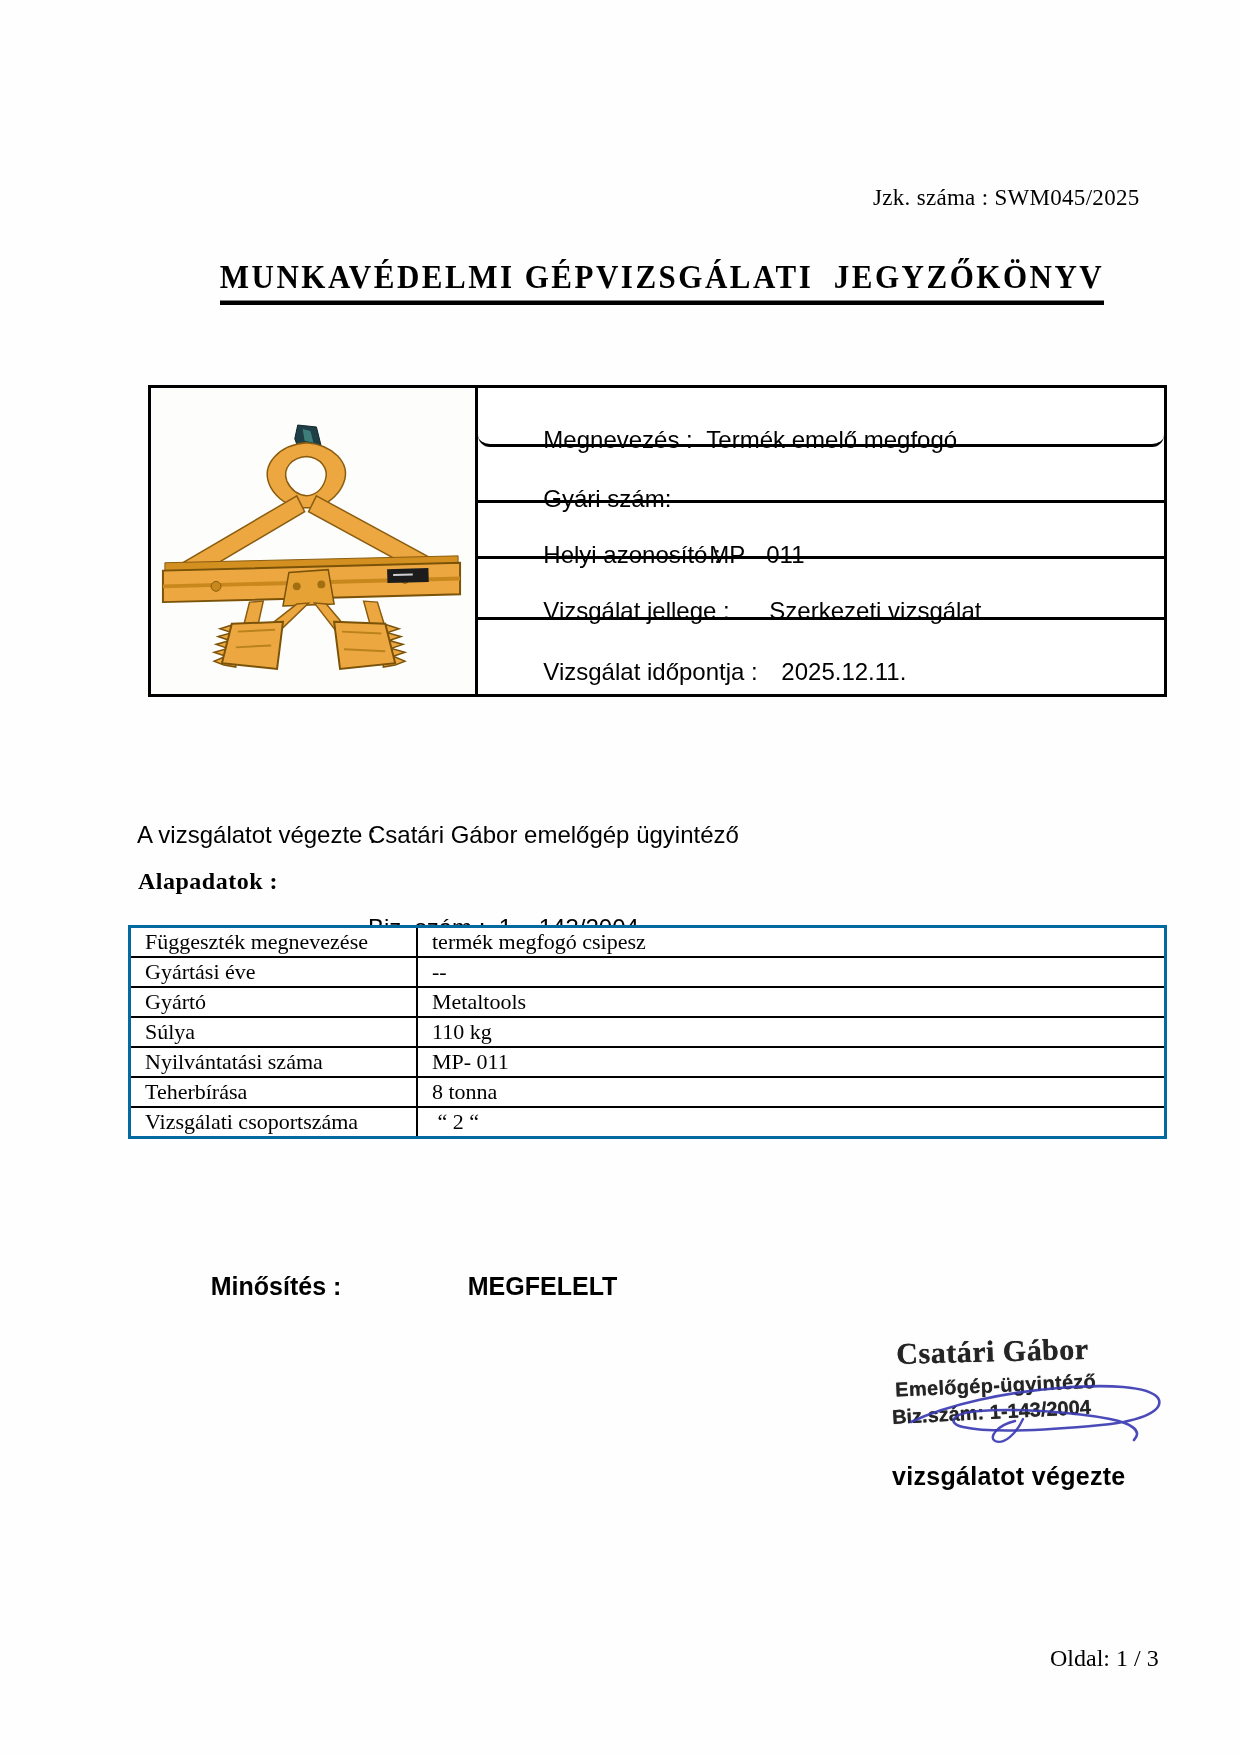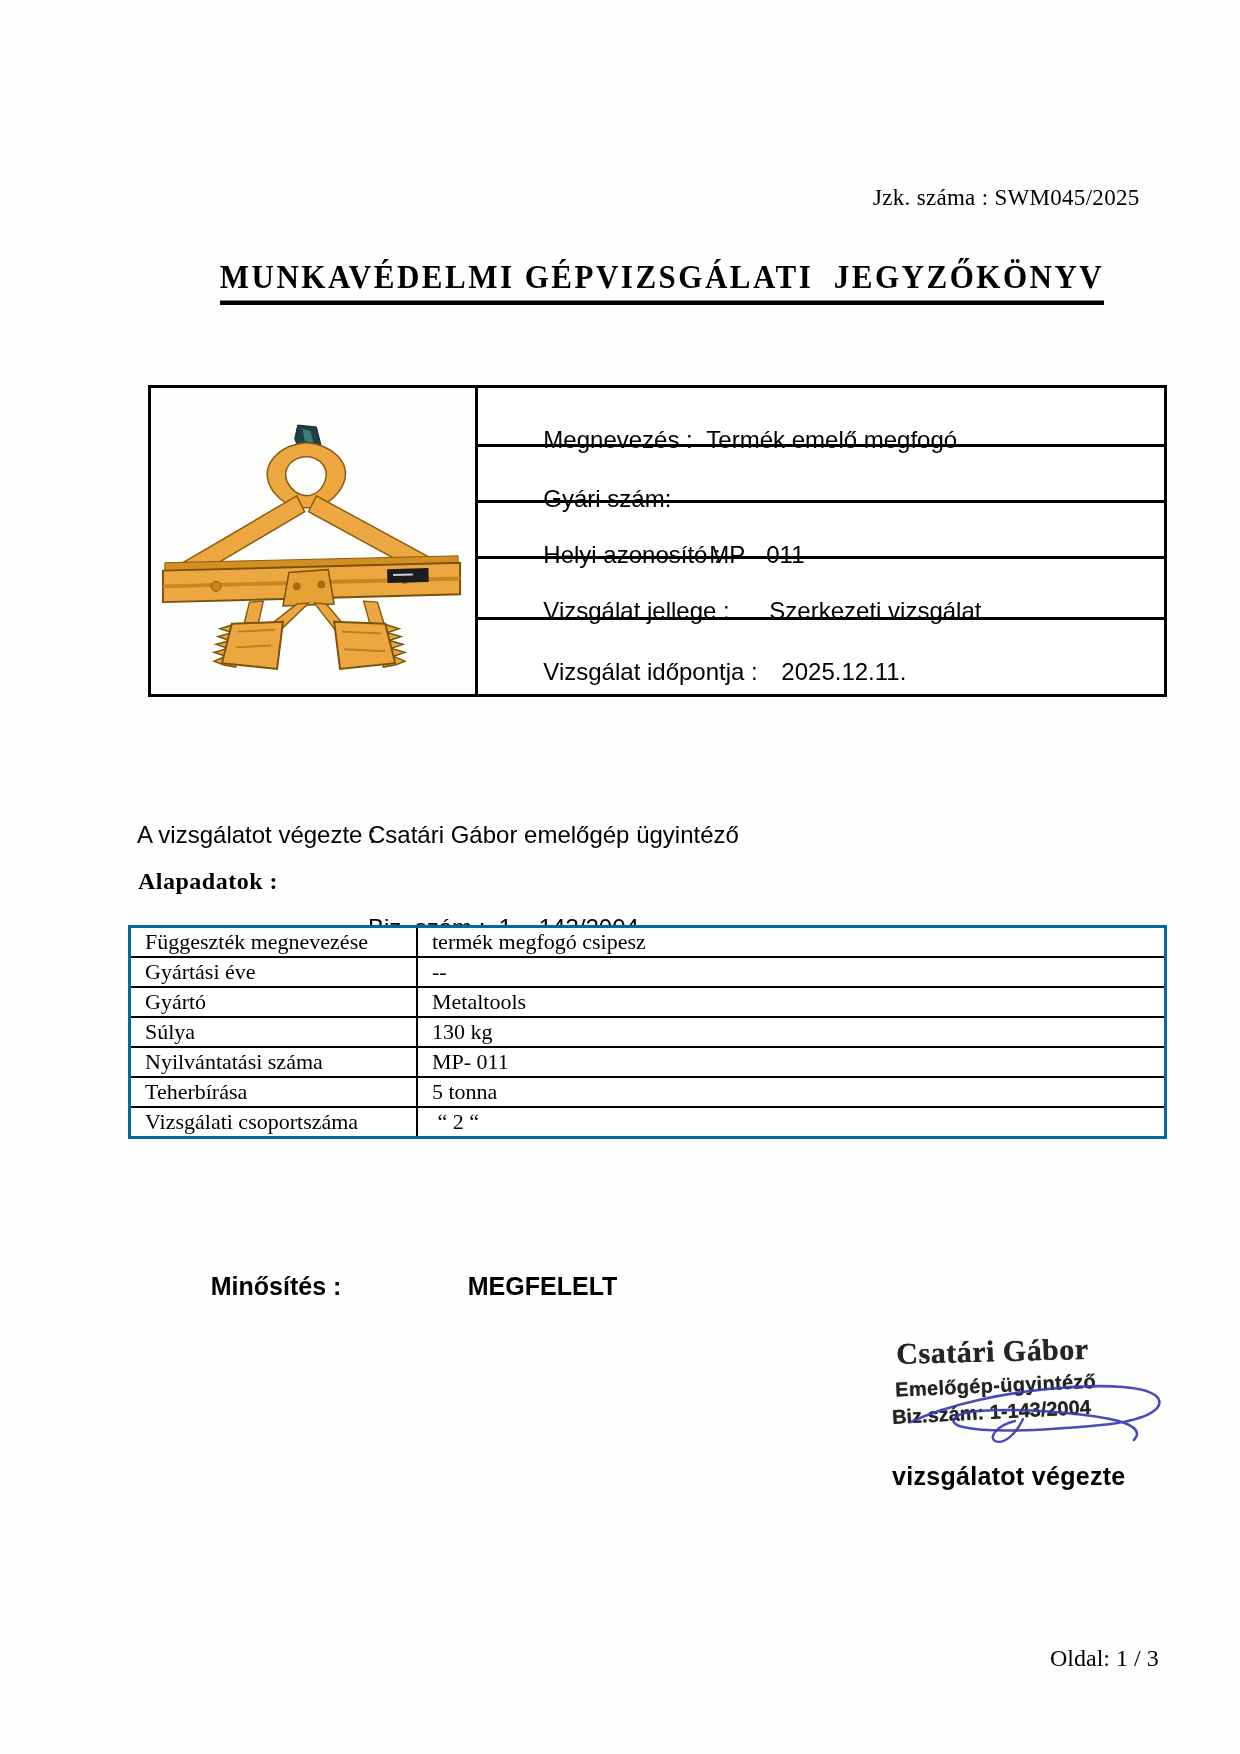--- a/index.html
+++ b/index.html
@@ -25,21 +25,21 @@
     position:absolute; left:148px; top:385px; width:1019px; height:312px;
     border:3px solid #000; box-sizing:border-box; display:flex; background:#fff;
   }
   .photo-cell { width:327px; border-right:3px solid #000; box-sizing:border-box; position:relative; background:#fdfdfb; }
   .photo-cell svg { position:absolute; left:8px; top:36px; }
   .info-cell { flex:1; display:flex; flex-direction:column; }
   .info-row {
     box-sizing:border-box; border-bottom:3px solid #000;
     padding:10px 0 0 12px; font:24px "Liberation Sans", sans-serif; white-space:pre;
   }
-  .info-row:nth-child(1){ height:59px; }
+  .info-row:nth-child(1){ height:59px;border-radius:12px; }
   .info-row:nth-child(2){ height:56px; }
   .info-row:nth-child(3){ height:56px; }
   .info-row:nth-child(4){ height:61px; }
   .info-row:nth-child(5){ height:auto; flex:1; border-bottom:none; }
   .mt-label { display:inline-block; white-space:pre; }
   .info-row:nth-child(1) .mt-label{ width:163px; }
   .info-row:nth-child(2) .mt-label{ width:110px; }
   .info-row:nth-child(3) .mt-label{ width:166px; }
   .info-row:nth-child(4) .mt-label{ width:226px; }
   .info-row:nth-child(5) .mt-label{ width:238px; }
@@ -195,29 +195,29 @@
     <div class="alap-row">
       <div class="alap-label">Gyártási éve</div>
       <div class="alap-value">--</div>
     </div>
     <div class="alap-row">
       <div class="alap-label">Gyártó</div>
       <div class="alap-value">Metaltools</div>
     </div>
     <div class="alap-row">
       <div class="alap-label">Súlya</div>
-      <div class="alap-value">130 kg</div>
+      <div class="alap-value">110 kg</div>
     </div>
     <div class="alap-row">
       <div class="alap-label">Nyilvántatási száma</div>
       <div class="alap-value">MP- 011</div>
     </div>
     <div class="alap-row">
       <div class="alap-label">Teherbírása</div>
-      <div class="alap-value">5 tonna</div>
+      <div class="alap-value">8 tonna</div>
     </div>
     <div class="alap-row">
       <div class="alap-label">Vizsgálati csoportszáma</div>
       <div class="alap-value"> “ 2 “</div>
     </div>
   </div>
 
   <div class="qualification">
     <span class="qual-label">Minősítés :</span><span>MEGFELELT</span>
   </div>

